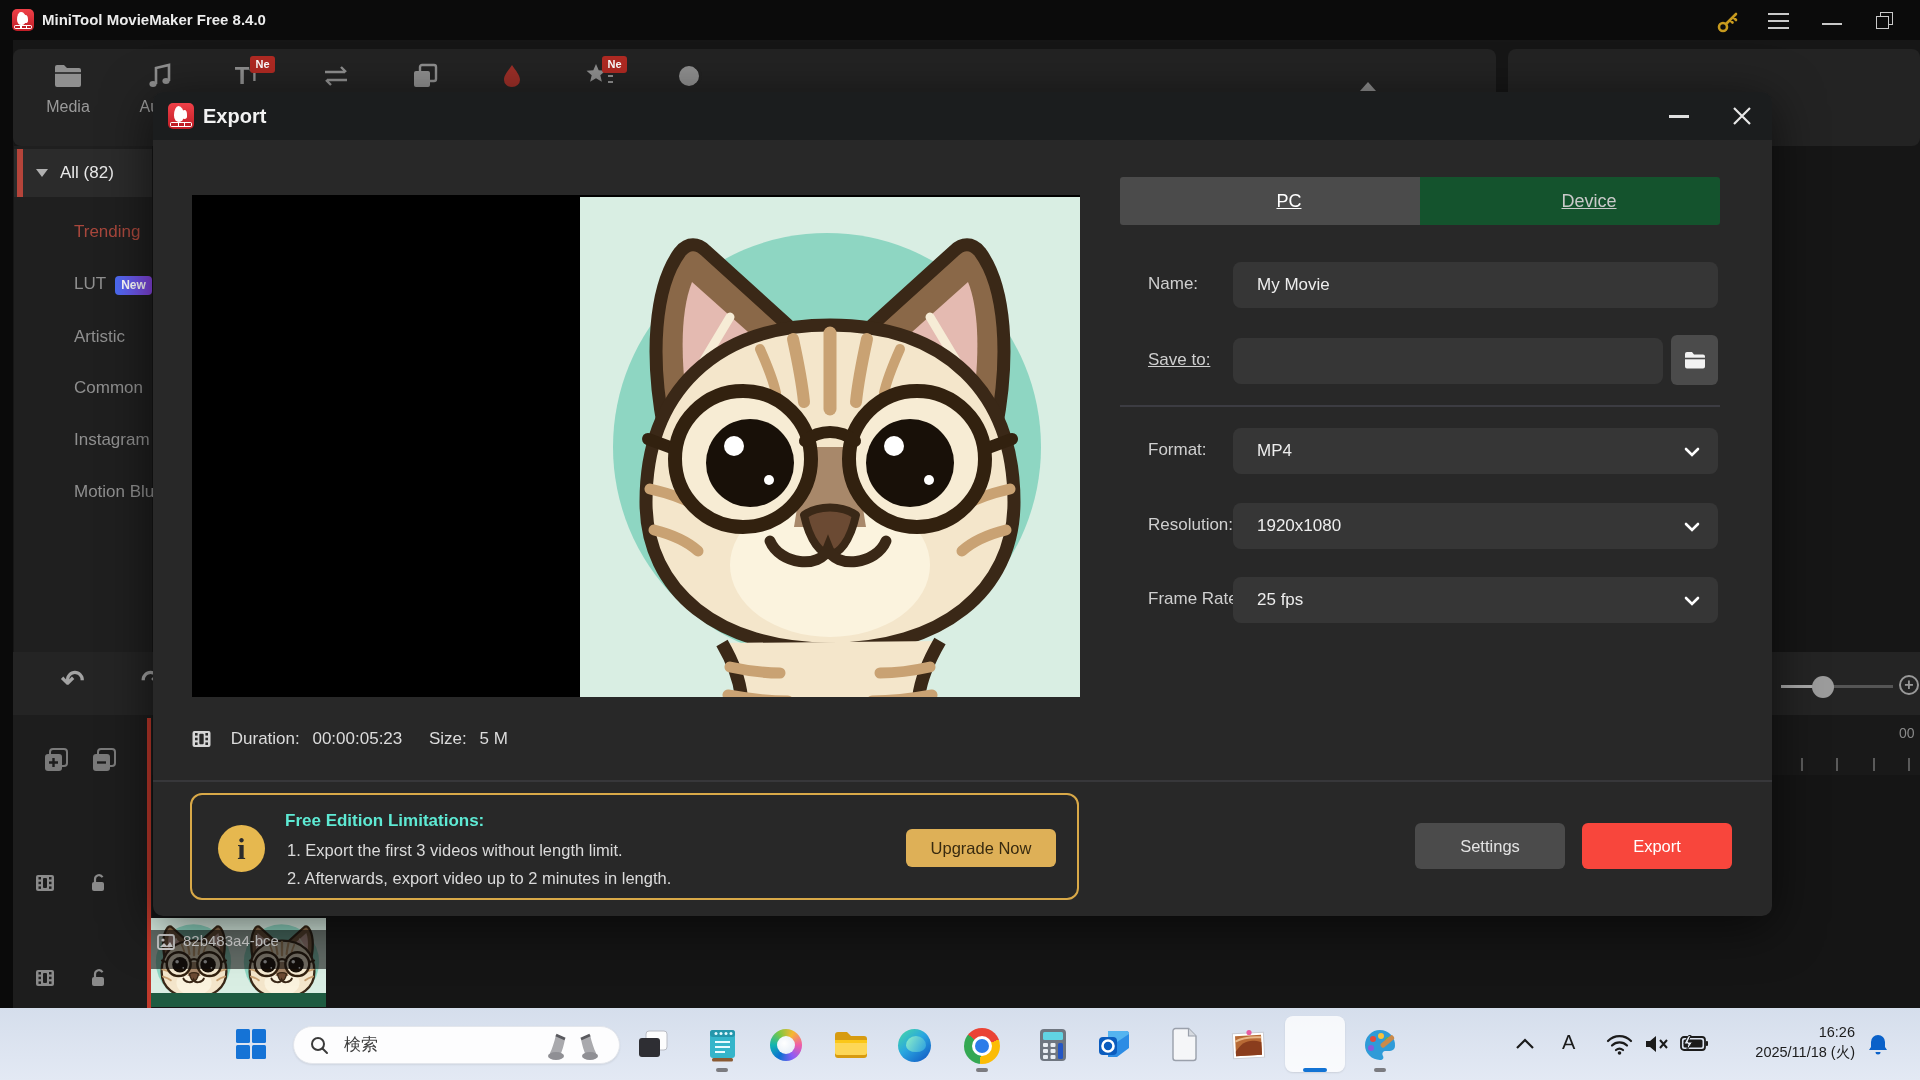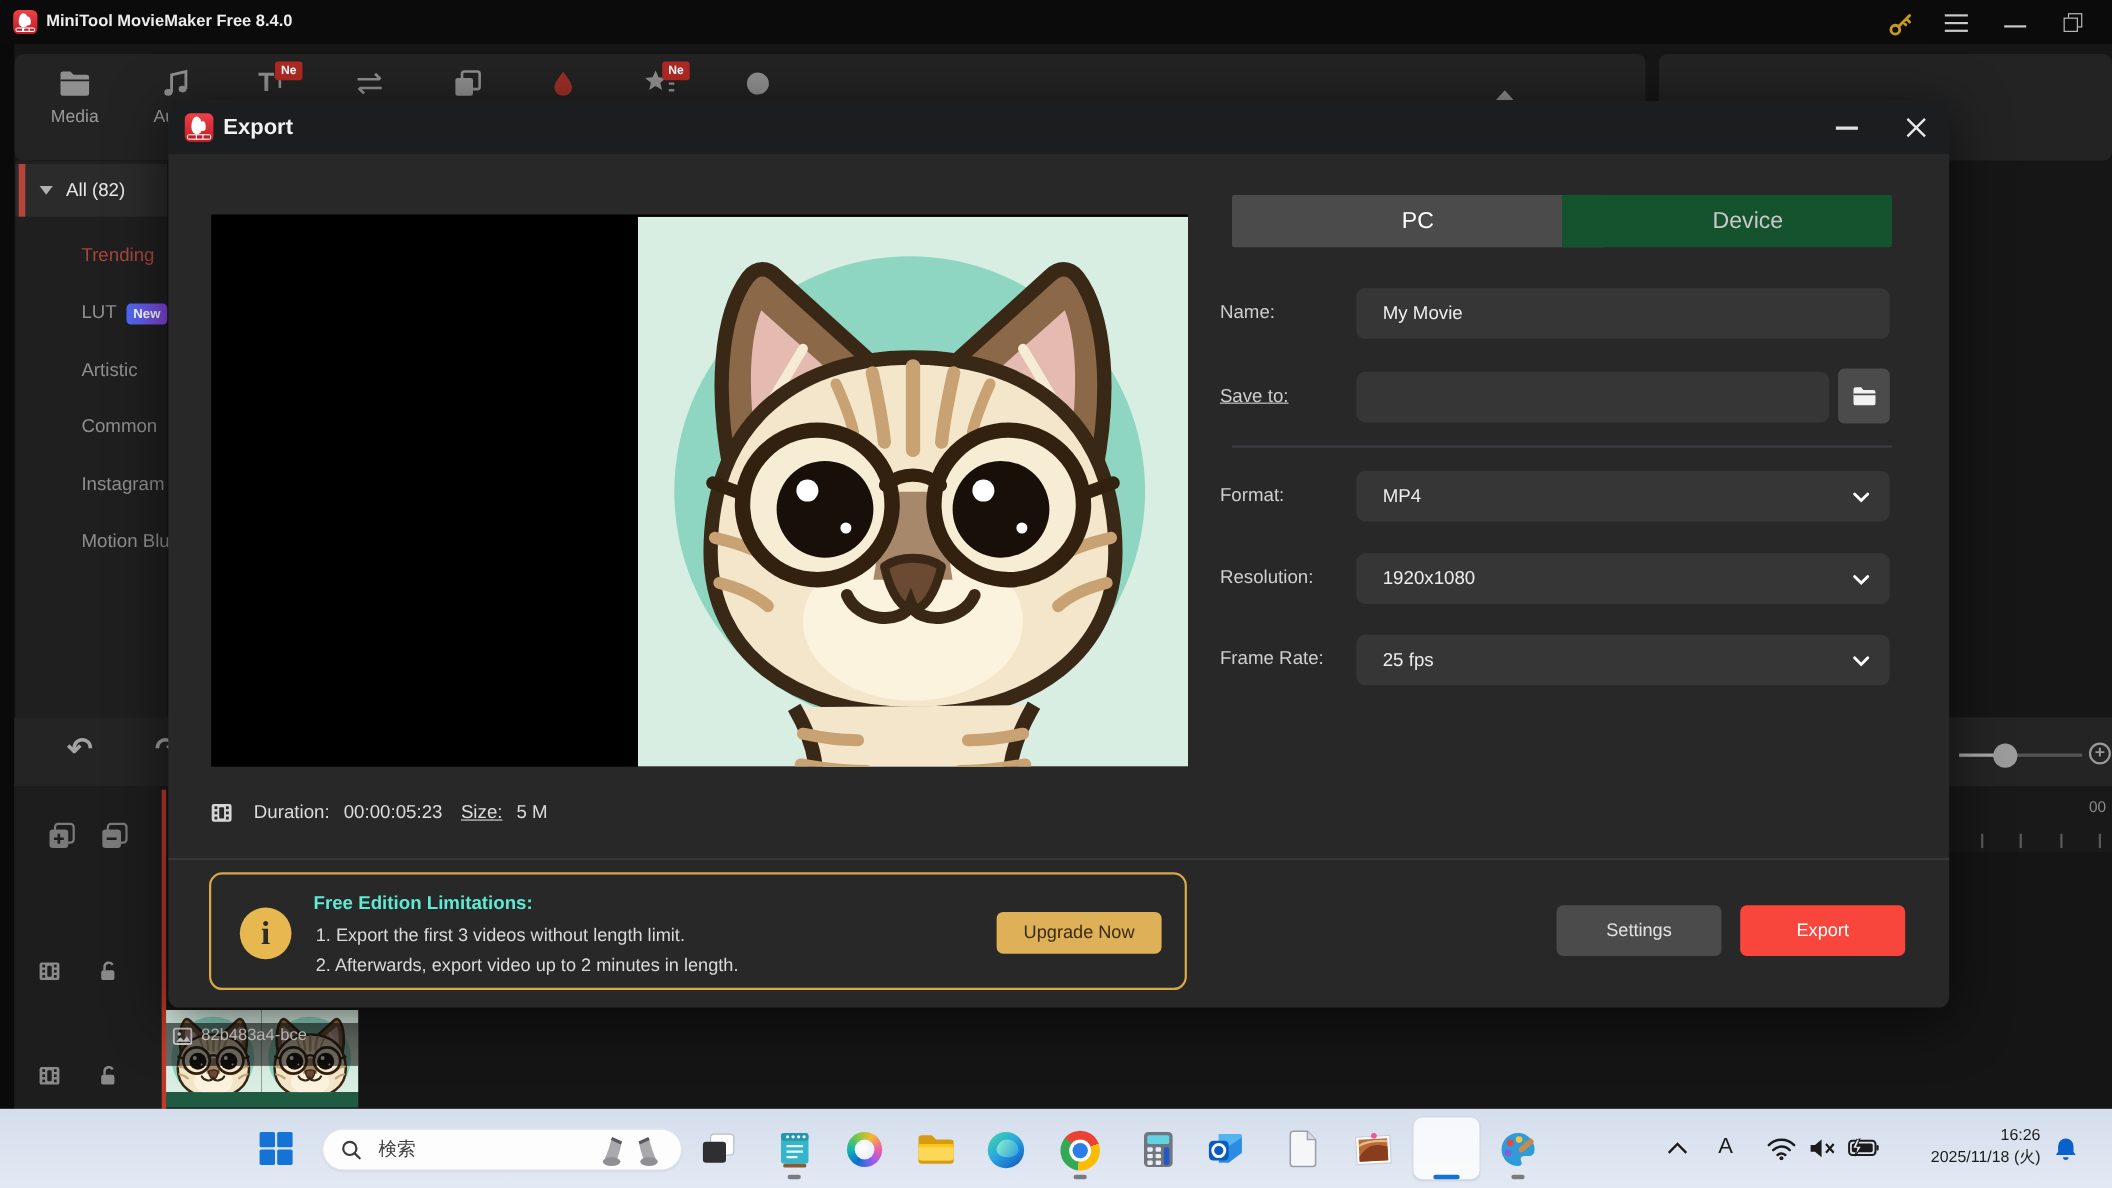--- a/index.html
+++ b/index.html
@@ -69,24 +69,24 @@
   #limit-box { position:absolute; left:37px; top:701px; width:889px; height:107px; border:2px solid #d9a948; border-radius:12px; }
   #info-ico { position:absolute; left:26px; top:30px; width:47px; height:47px; border-radius:50%; background:#e6b84f; color:#2b2b2b; text-align:center; font-size:30px; font-weight:bold; line-height:47px; font-family:"Liberation Serif",serif; }
   #limit-title { position:absolute; left:93px; top:16px; font-size:17px; font-weight:600; color:#5eead4; }
   .limit-line { position:absolute; left:95px; font-size:16.5px; color:#dadada; }
   #upgrade-btn { position:absolute; left:714px; top:34px; width:150px; height:38px; background:#deb057; border-radius:6px; color:#392b10; font-size:16.5px; text-align:center; line-height:38px; }
   .dlg-btn { position:absolute; top:731px; width:150px; height:46px; border-radius:6px; font-size:16.5px; text-align:center; line-height:46px; }
   #settings-btn { left:1262px; background:#4b4b4b; color:#e3e3e3; }
   #export-btn { left:1429px; background:#f8463c; color:#fff; }
   
   #tabs { position:absolute; left:967px; top:85px; width:600px; height:48px; border-radius:3px; overflow:hidden; }
-  .tab { position:absolute; top:0; width:338px; height:48px; font-size:21px; text-align:center; line-height:48px; }
+  .tab { position:absolute; top:0; width:338px; height:48px; font-size:18px; text-align:center; line-height:48px;text-decoration:underline; }
   #tab-pc { left:0; background:#4b4b4b; color:#fff; }
   #tab-device { left:300px; background:#14532d; color:#c9c9c9; }
-  .fld-label { position:absolute; left:956px; font-size:17px; color:#cfcfcf; }
+  .fld-label { position:absolute; left:995px; font-size:17px; color:#cfcfcf; }
   .fld { position:absolute; left:1080px; width:485px; height:46px; background:#363636; border-radius:8px; color:#ededed; font-size:17px; line-height:46px; padding-left:24px; }
   .chev { position:absolute; right:18px; top:19px; }
   #folder-btn { position:absolute; left:1518px; top:243px; width:47px; height:50px; background:#4b4b4b; border-radius:6px; display:flex; align-items:center; justify-content:center; }
   #divider2 { position:absolute; left:967px; top:313px; width:600px; height:2px; background:#3c3c42; }
 
   
   #taskbar { left:0; top:1008px; width:1920px; height:72px; background:linear-gradient(180deg,#d5deec,#e3e9f4); z-index:20; }
   #search-pill { position:absolute; left:293px; top:18px; width:327px; height:38px; background:#fdfdfe; border:1px solid #e3e6ec; border-radius:19px; box-shadow:0 1px 2px rgba(0,0,0,.08); }
   #search-pill .stext { position:absolute; left:50px; top:6px; font-size:17px; color:#3f3f3f; }
   .tb-app { position:absolute; top:20px; }
@@ -463,21 +463,21 @@
           <rect x="3.5" y="8.7" width="2.6" height="2.6"></rect>
           <rect x="3.5" y="13.4" width="2.6" height="2.6"></rect>
           <rect x="13.9" y="4" width="2.6" height="2.6"></rect>
           <rect x="13.9" y="8.7" width="2.6" height="2.6"></rect>
           <rect x="13.9" y="13.4" width="2.6" height="2.6"></rect>
           <rect x="7.8" y="4.8" width="4.4" height="10.4" rx="1"></rect>
         </g>
       </svg>
     <span style="margin-left:14px;">Duration:</span>
     <span style="margin-left:8px;">00:00:05:23</span>
-    <span style="margin-left:12px;text-decoration:underline;">Size:</span>
+    <span style="margin-left:22px;">Size:</span>
     <span style="margin-left:8px;">5 M</span>
   </div>
 
   <div id="divider1"></div>
 
   <div id="limit-box">
     <div id="info-ico">i</div>
     <div id="limit-title">Free Edition Limitations:</div>
     <div class="limit-line" style="top:46px;">1. Export the first 3 videos without length limit.</div>
     <div class="limit-line" style="top:74px;">2. Afterwards, export video up to 2 minutes in length.</div>

